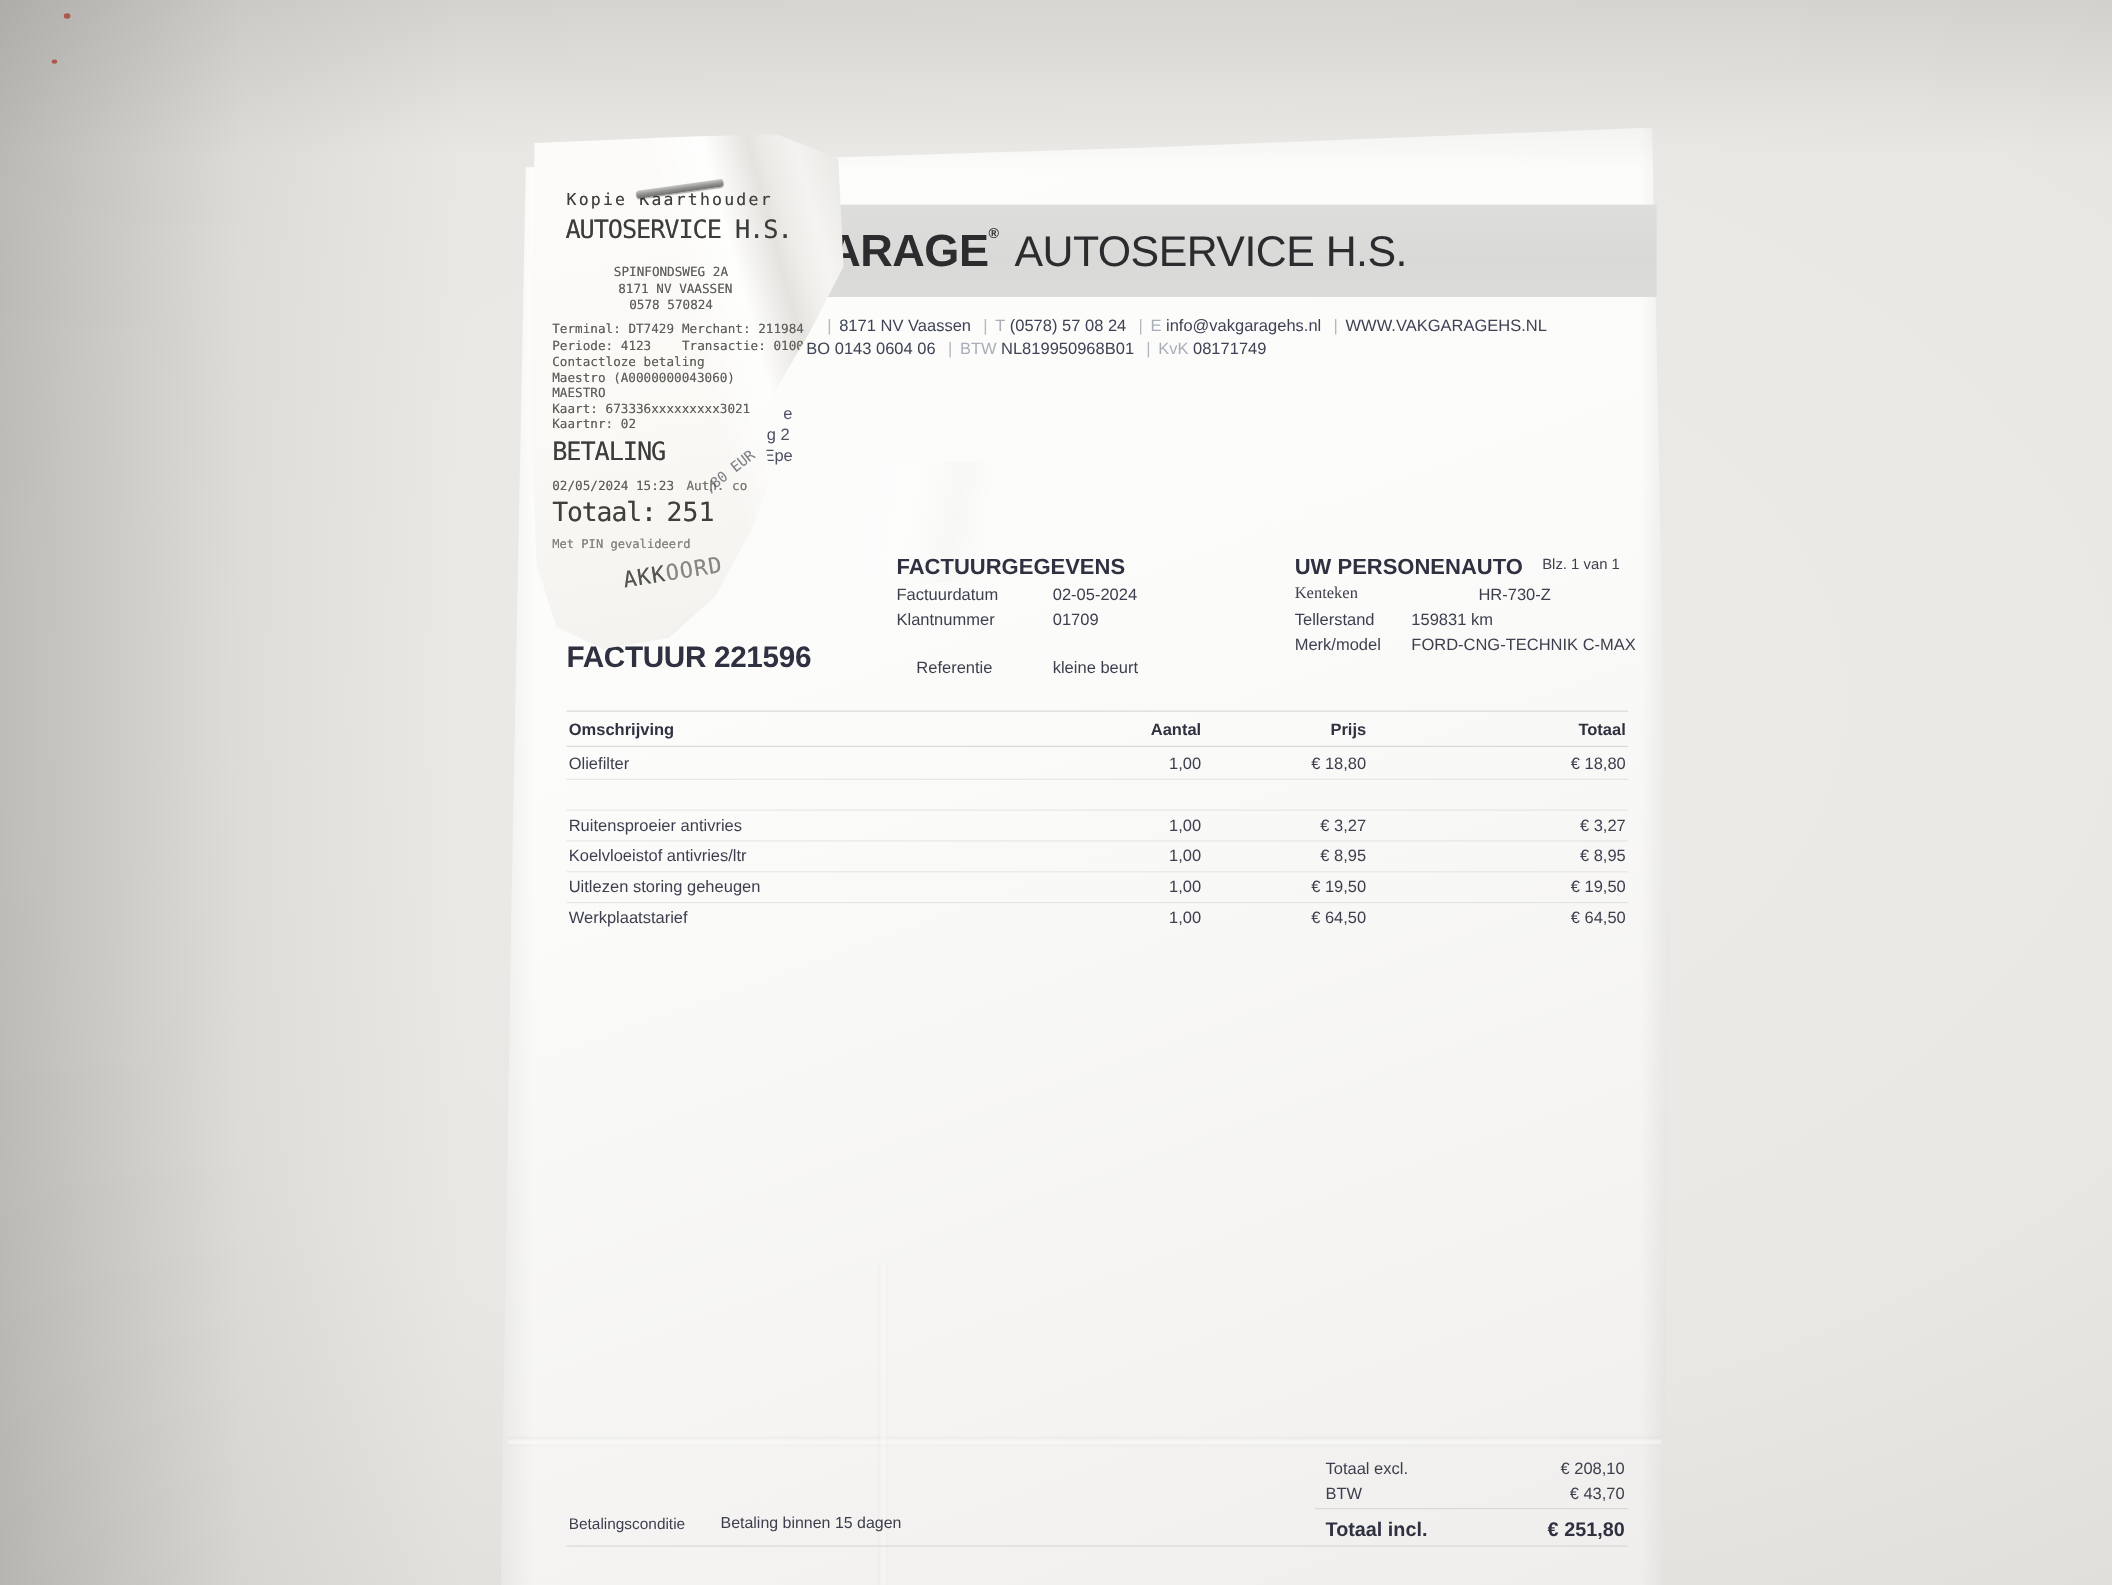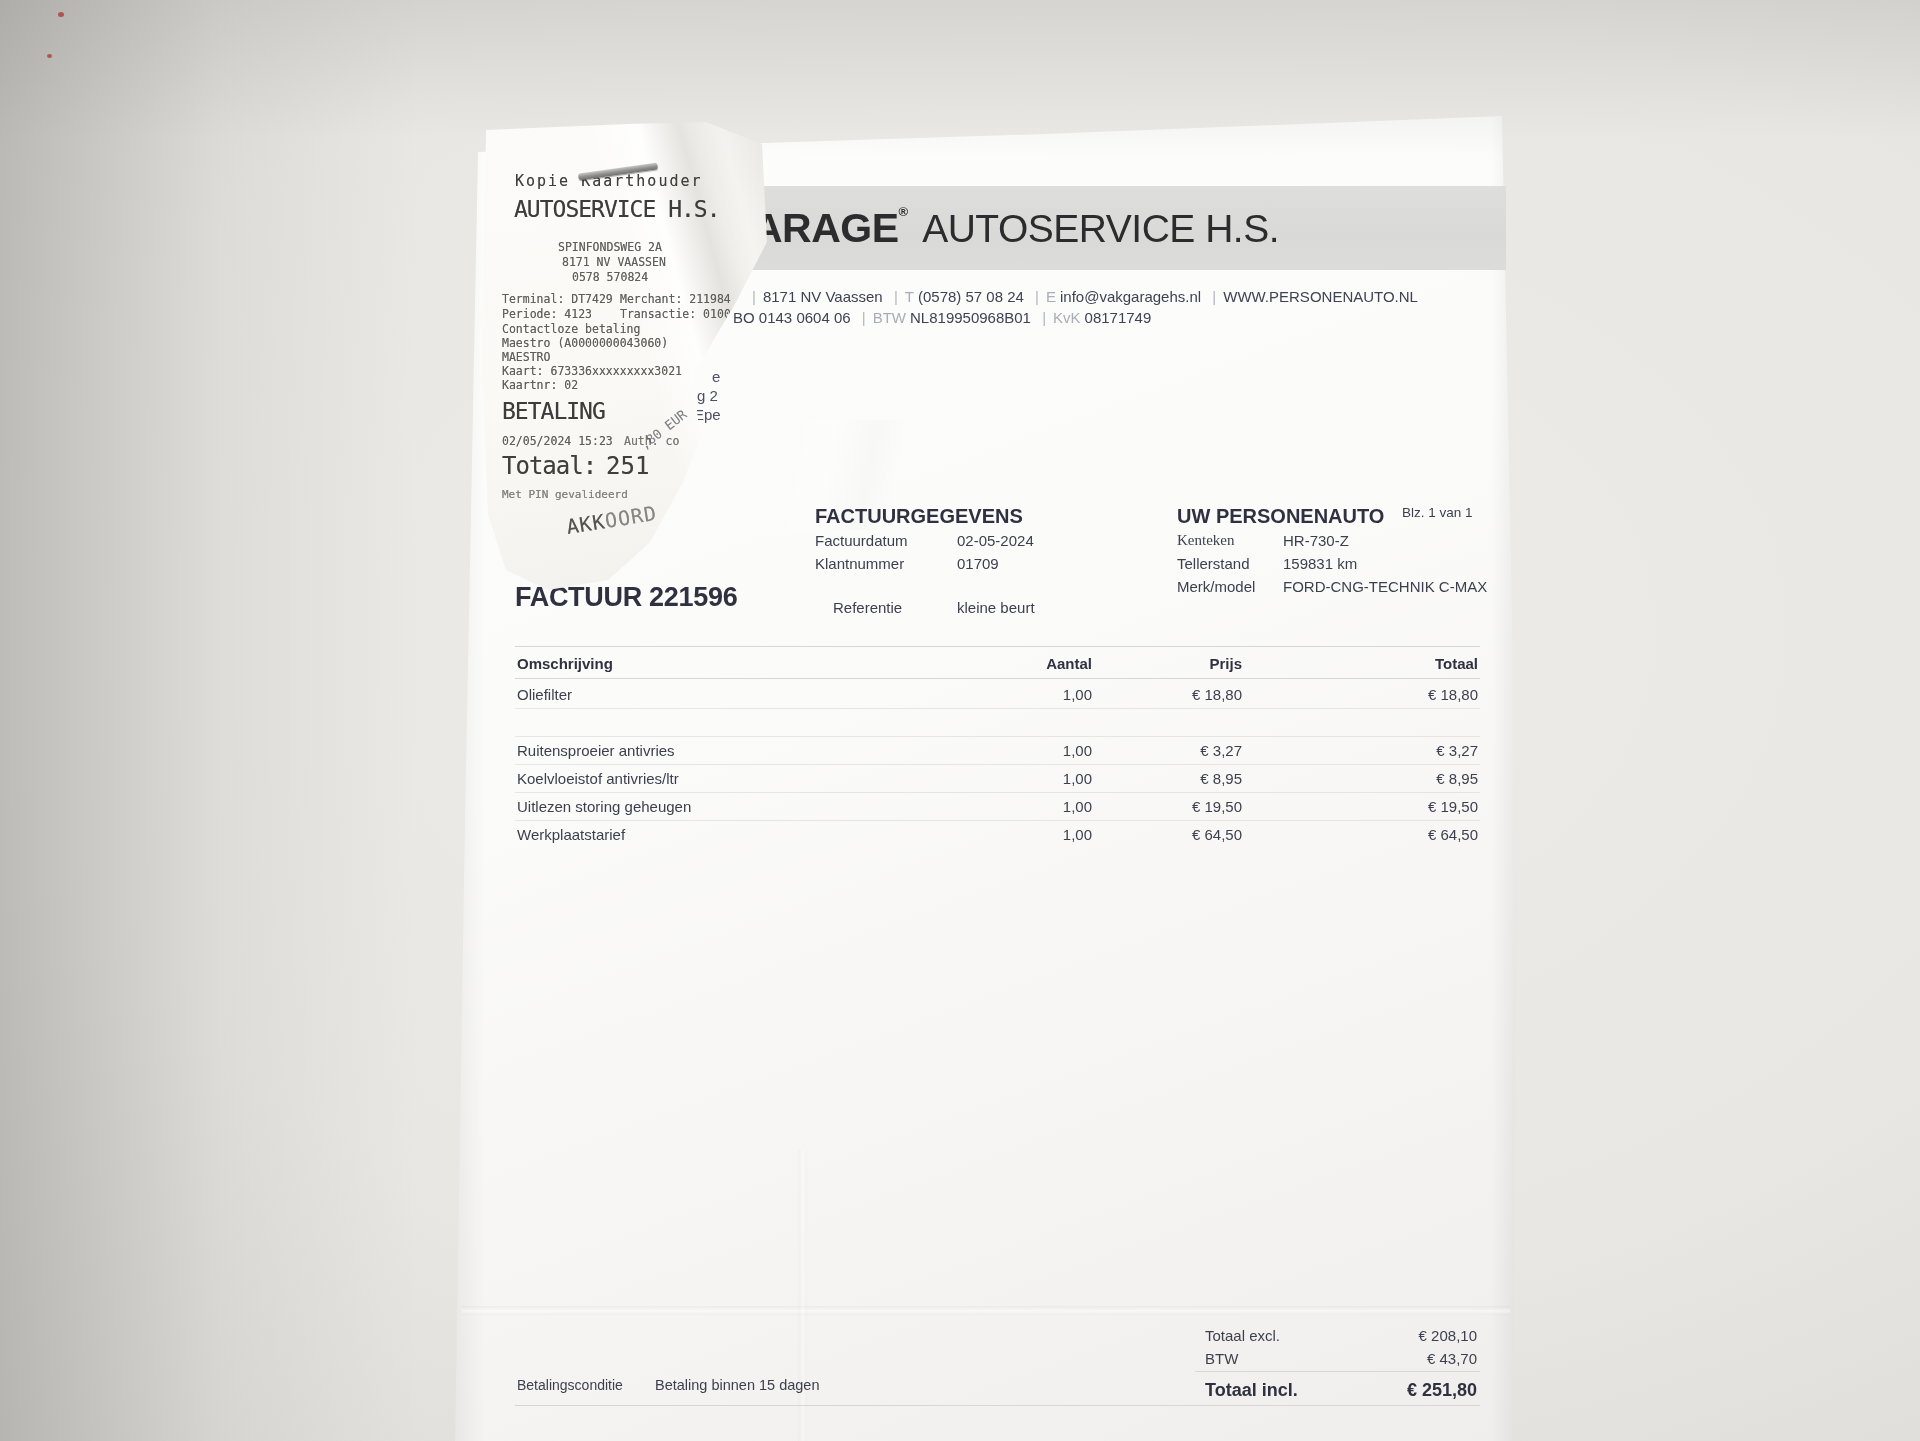--- a/index.html
+++ b/index.html
@@ -93,21 +93,21 @@
   <div class="crease-v"></div>
   <div class="crease-d"></div>
 
   <div id="band"></div>
   <div id="logo"><span class="lg-bold">ARAGE</span><span class="lg-reg">®</span><span class="lg-light">AUTOSERVICE H.S.</span></div>
 
   <div id="contact1" class="contact">
     <span class="sep">|</span><span>8171 NV Vaassen</span>
     <span class="sep">|</span><span class="lbl">T</span><span>(0578) 57 08 24</span>
     <span class="sep">|</span><span class="lbl">E</span><span>info@vakgaragehs.nl</span>
-    <span class="sep">|</span><span>WWW.PERSONENAUTO.NL</span>
+    <span class="sep">|</span><span>WWW.VAKGARAGEHS.NL</span>
   </div>
   <div id="contact2" class="contact">
     <span>BO 0143 0604 06</span>
     <span class="sep">|</span><span class="lbl">BTW</span><span>NL819950968B01</span>
     <span class="sep">|</span><span class="lbl">KvK</span><span>08171749</span>
   </div>
 
   <div class="addr-frag" style="left:712px;top:368px;">e</div>
   <div class="addr-frag" style="left:697px;top:387px;">g 2</div>
   <div class="addr-frag" style="left:694px;top:406px;">Epe</div>
@@ -115,21 +115,21 @@
   <div class="blk-title" style="left:815px;top:505px;">FACTUURGEGEVENS</div>
   <div class="fld" style="left:815px;top:532px;">Factuurdatum</div>
   <div class="fld" style="left:957px;top:532px;">02-05-2024</div>
   <div class="fld" style="left:815px;top:555px;">Klantnummer</div>
   <div class="fld" style="left:957px;top:555px;">01709</div>
   <div class="fld" style="left:815px;top:599px;margin-left:18px;">Referentie</div>
   <div class="fld" style="left:957px;top:599px;">kleine beurt</div>
 
   <div class="blk-title" style="left:1177px;top:505px;">UW PERSONENAUTO</div>
   <div class="fld" style="left:1177px;top:532px;font-family:Liberation Serif, serif;">Kenteken</div>
-  <div class="fld" style="left:1283px;top:532px;">HR-730-Z</div>
+  <div class="fld" style="left:1344px;top:532px;">HR-730-Z</div>
   <div class="fld" style="left:1177px;top:555px;">Tellerstand</div>
   <div class="fld" style="left:1283px;top:555px;">159831 km</div>
   <div class="fld" style="left:1177px;top:578px;">Merk/model</div>
   <div class="fld" style="left:1283px;top:578px;">FORD-CNG-TECHNIK C-MAX</div>
 
   <div id="blz">Blz. 1 van 1</div>
   <div id="factuur-nr">FACTUUR 221596</div>
 
   <div class="hline" style="left:515px;top:646px;width:965px;"></div>
   <div class="trow thead" style="top:655px;">

